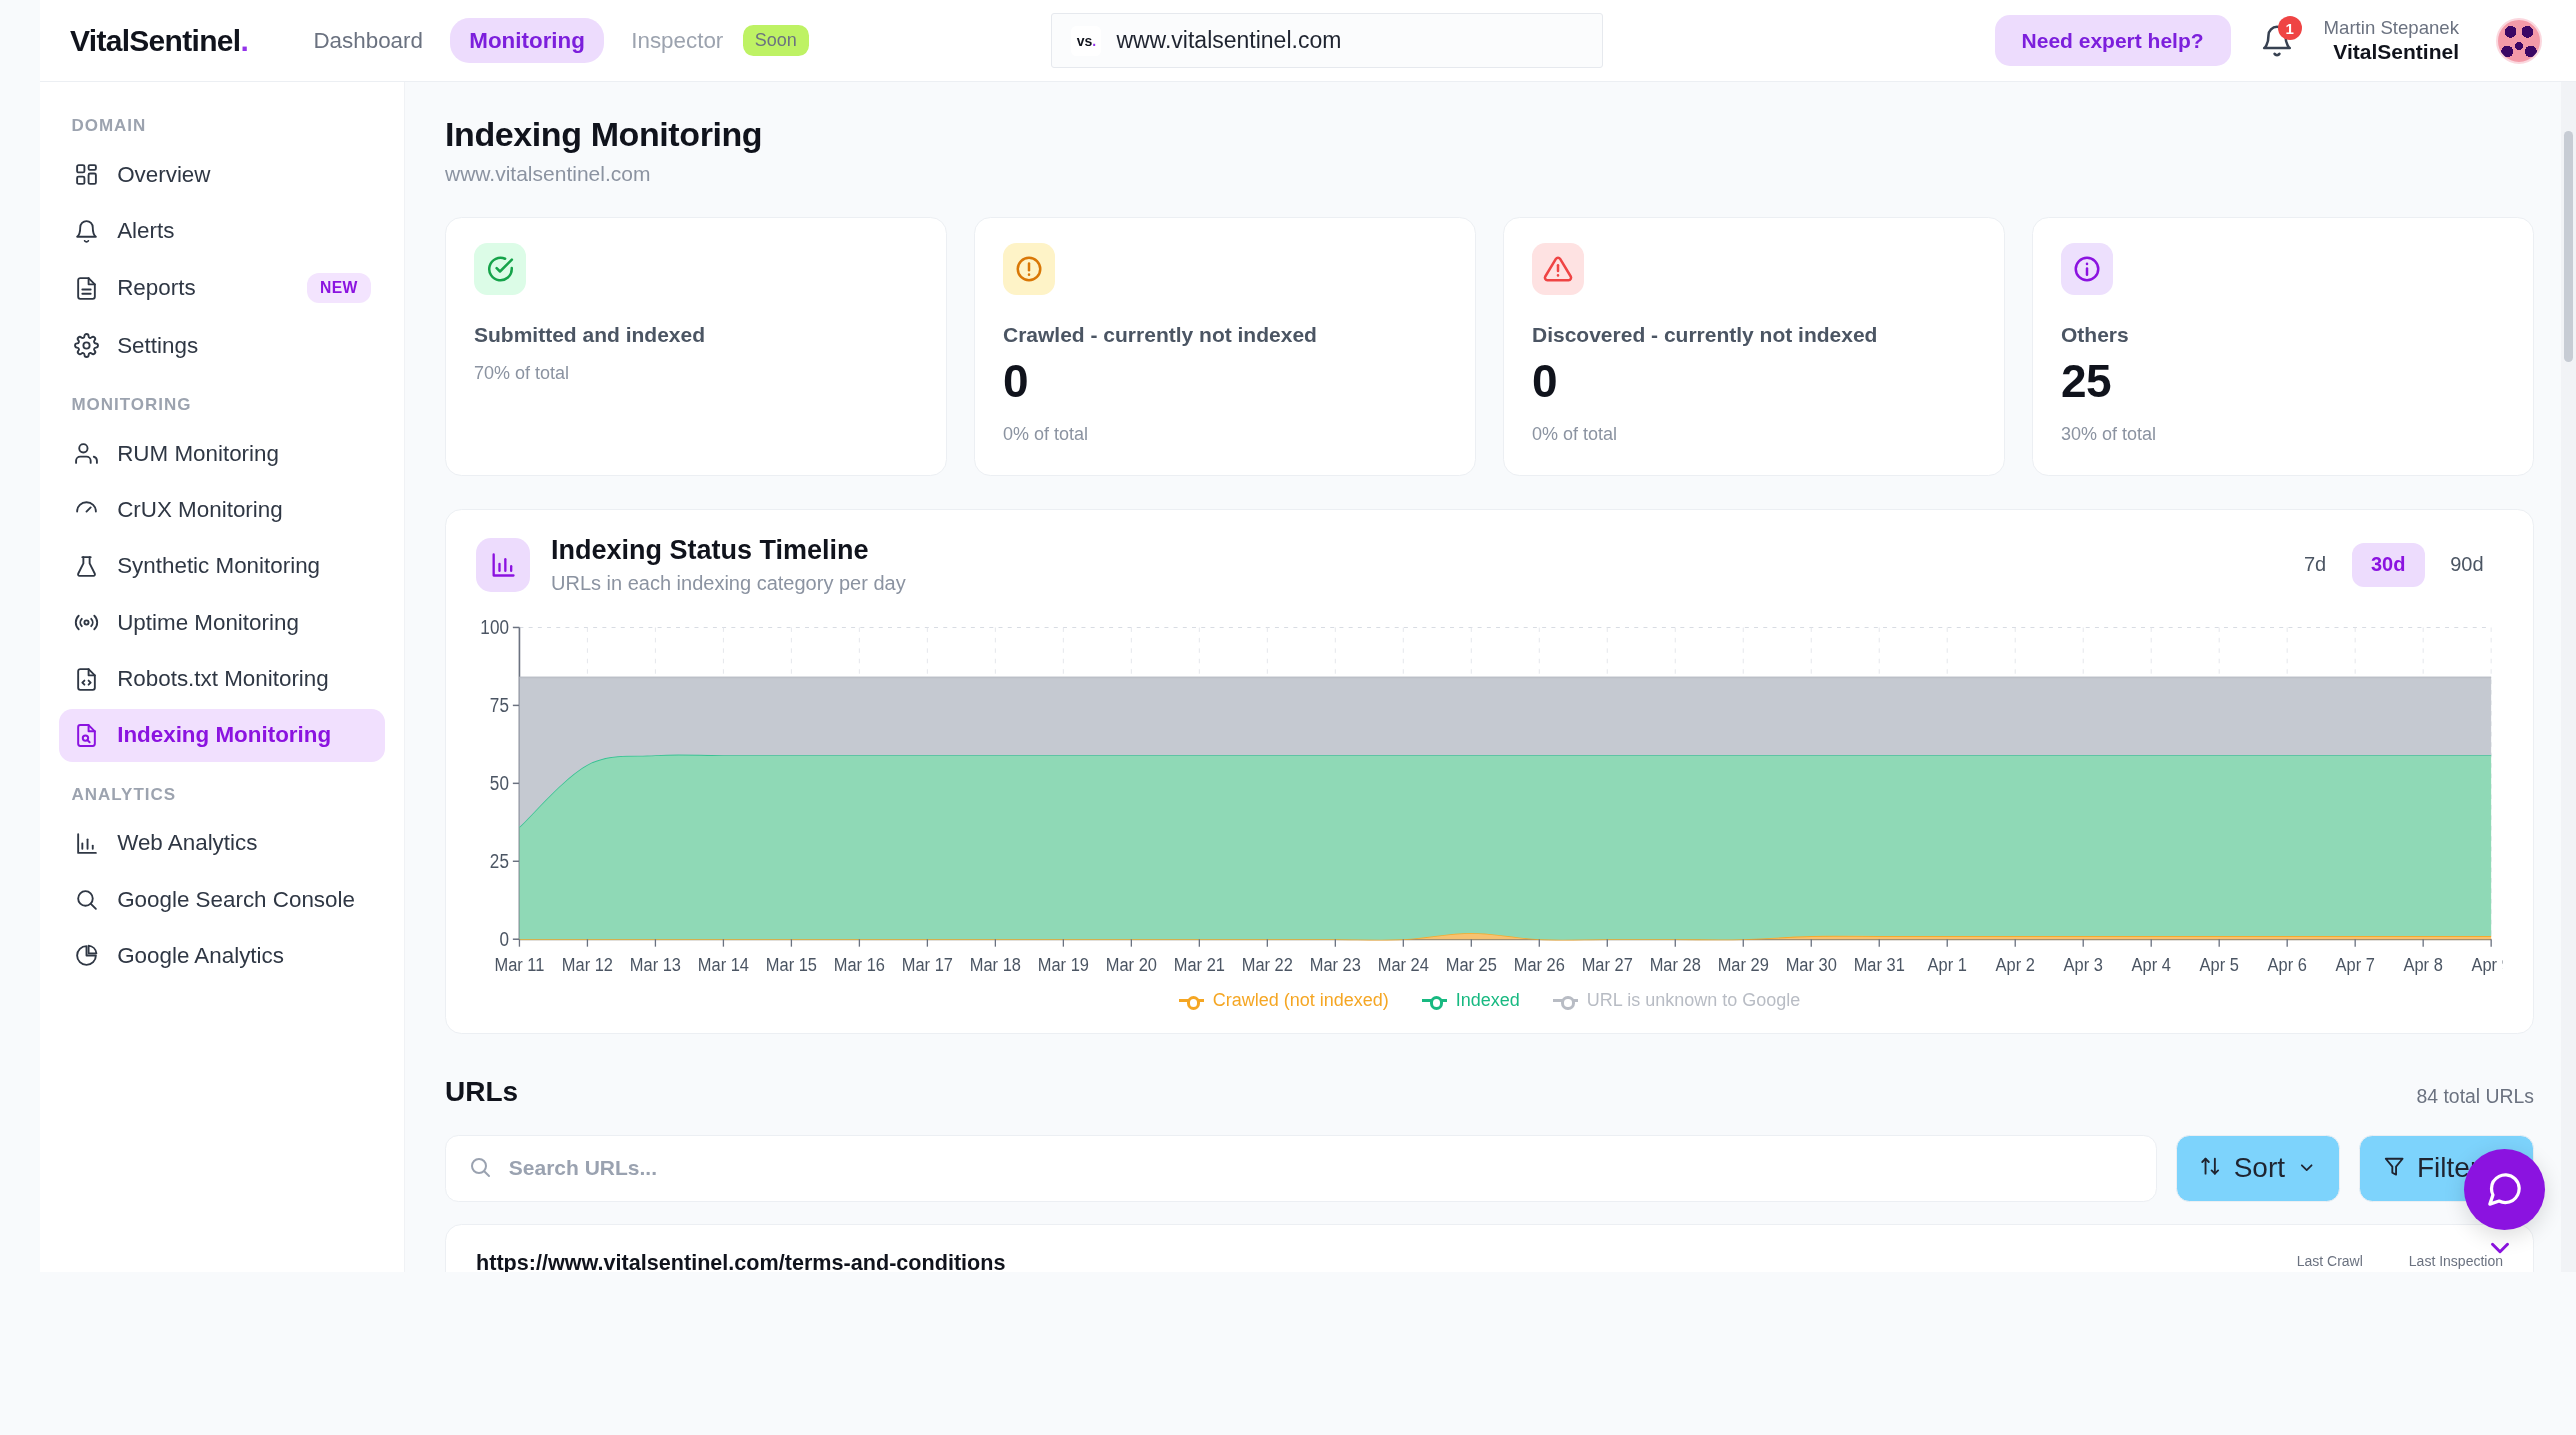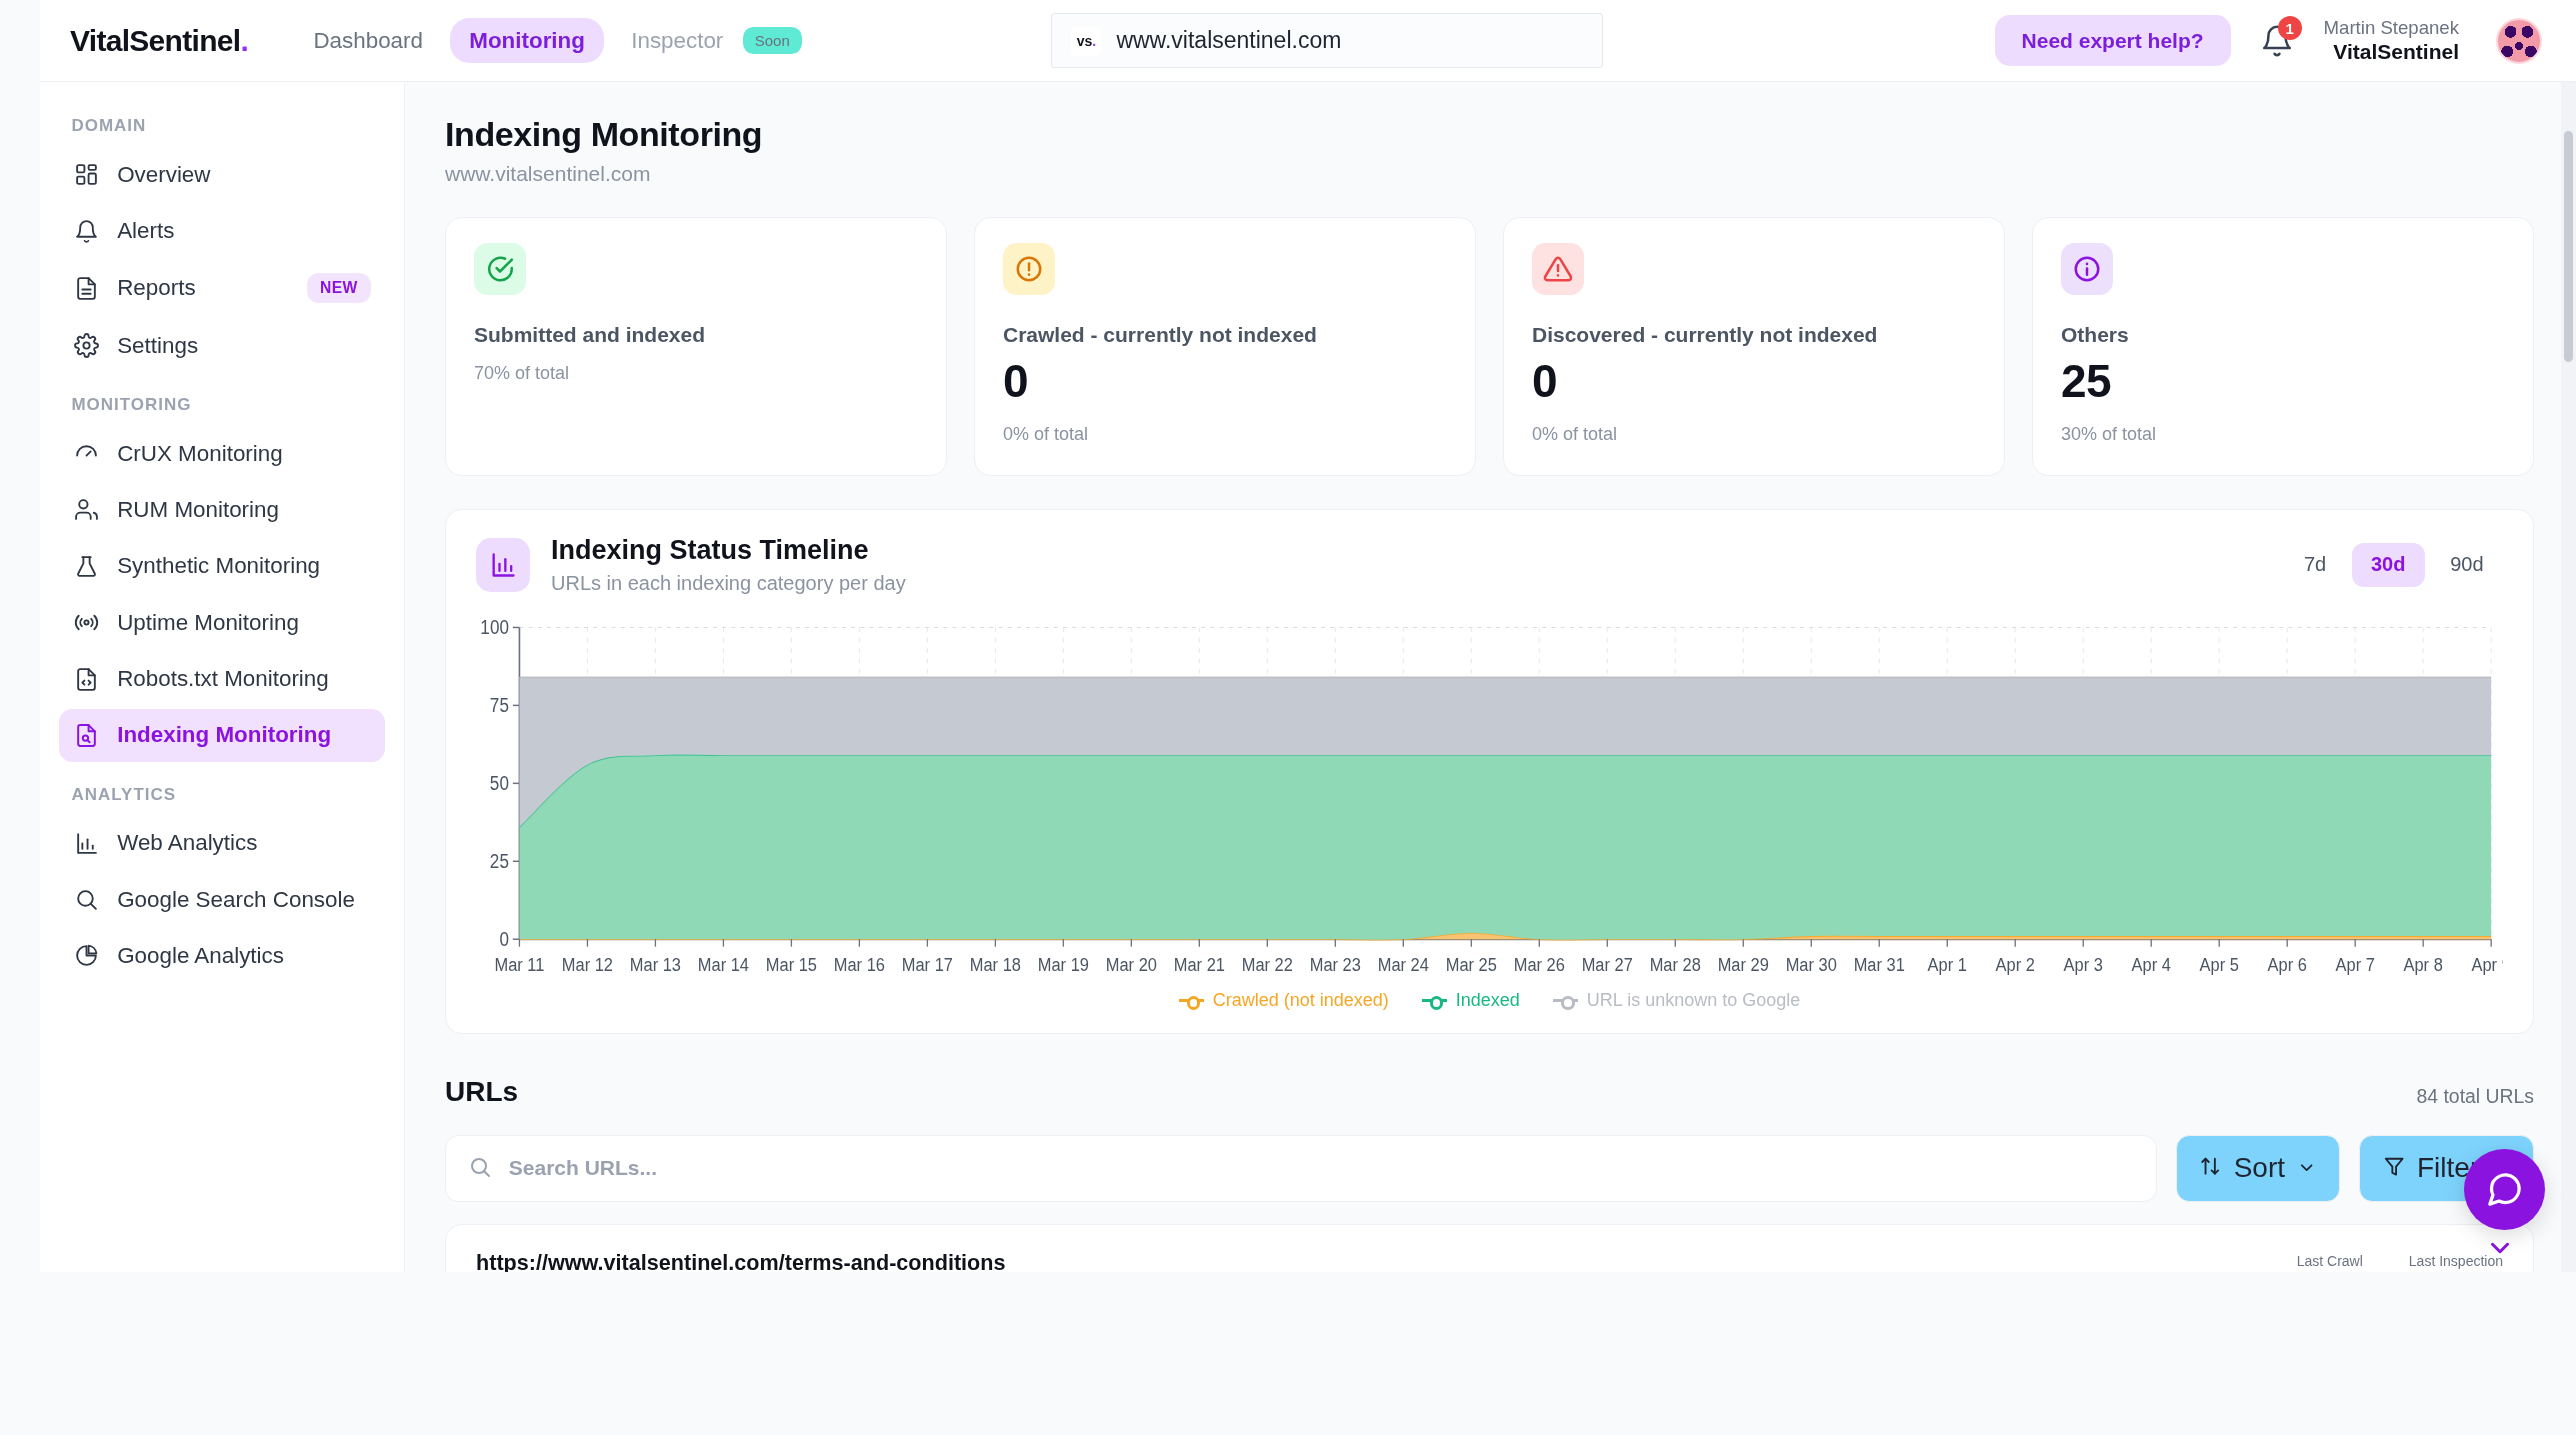--- a/index.html
+++ b/index.html
@@ -23,21 +23,21 @@
   .brand { font-size: 30px; font-weight: 700; letter-spacing: -0.7px; color: #10131c; }
   .brand .dot { color: #9333ea; }
   .topnav { display: flex; align-items: center; gap: 7.5px; margin-left: 46px; }
   .topnav-item {
     font-size: 22.4px; color: #6b7280; padding: 9.7px 19.4px; border-radius: 19.4px;
     white-space: nowrap;
   }
   .topnav-item.active { background: #eddcfd; color: #7c1fdc; font-weight: 600; }
   .topnav-item.muted { color: #9ca3af; }
   .soon-badge {
-    font-size: 15px; background: #5eead4; color: #6b7280;
+    font-size: 18px; background: #bef264; color: #6b7280;
     padding: 5.2px 12px; border-radius: 10.4px; margin-left: -7.5px;
   }
 
   .urlbox {
     position: absolute; left: 1011px; top: 13.4px;
     width: 552px; height: 55px;
     border: 1.5px solid #e6e9ee; border-radius: 3px; background: #fbfcfd;
     display: flex; align-items: center; padding: 0 19.4px; gap: 15px;
   }
   .vs-chip {
@@ -287,36 +287,36 @@
           </svg>
         </span>
         <span>Settings</span>
       </div>
 
       <div class="side-group">MONITORING</div>
 
       <div class="side-item">
         <span class="ico">
           <svg width="25" height="25" viewBox="0 0 24 24" fill="none" stroke="#2f3744" stroke-width="1.8" stroke-linecap="round" stroke-linejoin="round">
-            <path d="M3 14a9 9 0 0 1 18 0"></path>
-              <path d="M12 14l4-4"></path>
-          </svg>
-        </span>
-        <span>CrUX Monitoring</span>
-      </div>
-
-      <div class="side-item">
-        <span class="ico">
-          <svg width="25" height="25" viewBox="0 0 24 24" fill="none" stroke="#2f3744" stroke-width="1.8" stroke-linecap="round" stroke-linejoin="round">
             <path d="M16 21v-2a4 4 0 0 0-4-4H6a4 4 0 0 0-4 4v2"></path>
               <circle cx="9" cy="7" r="4"></circle>
             <path d="M22 21v-2a4 4 0 0 0-3-3.87"></path>
           </svg>
         </span>
         <span>RUM Monitoring</span>
+      </div>
+
+      <div class="side-item">
+        <span class="ico">
+          <svg width="25" height="25" viewBox="0 0 24 24" fill="none" stroke="#2f3744" stroke-width="1.8" stroke-linecap="round" stroke-linejoin="round">
+            <path d="M3 14a9 9 0 0 1 18 0"></path>
+              <path d="M12 14l4-4"></path>
+          </svg>
+        </span>
+        <span>CrUX Monitoring</span>
       </div>
 
       <div class="side-item">
         <span class="ico">
           <svg width="25" height="25" viewBox="0 0 24 24" fill="none" stroke="#2f3744" stroke-width="1.8" stroke-linecap="round" stroke-linejoin="round">
             <path d="M9 3v6L4 19a1.5 1.5 0 0 0 1.3 2h13.4A1.5 1.5 0 0 0 20 19l-5-10V3"></path>
               <line x1="8" y1="3" x2="16" y2="3"></line>
           </svg>
         </span>
         <span>Synthetic Monitoring</span>

